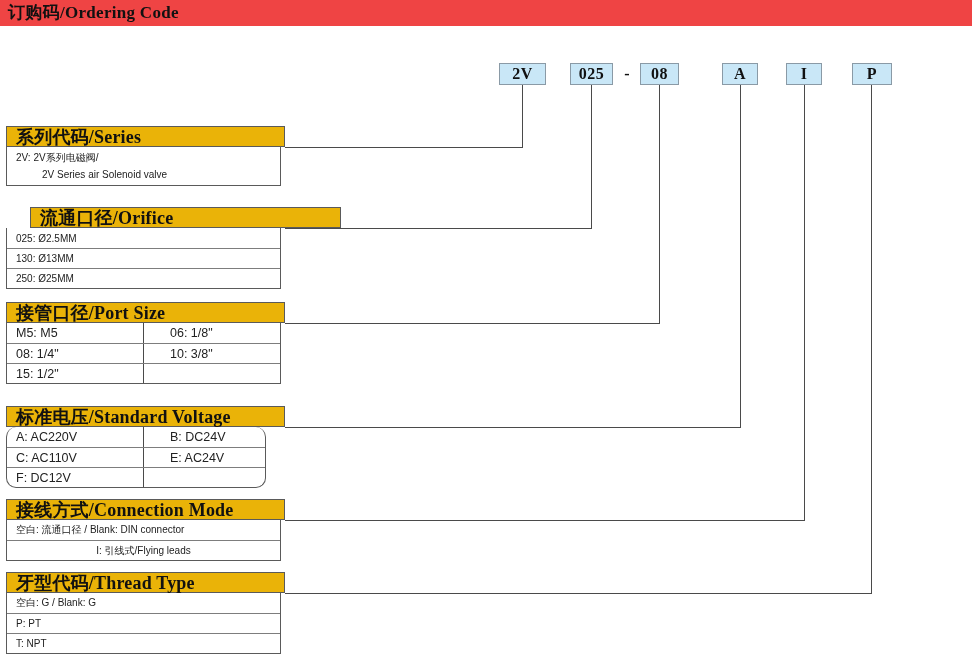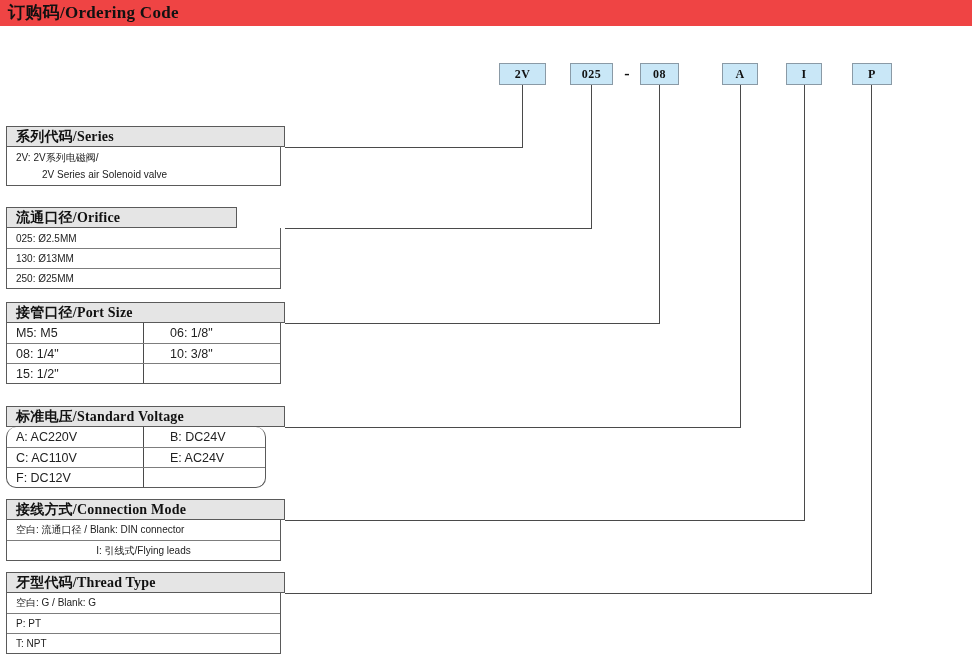--- a/index.html
+++ b/index.html
@@ -23,43 +23,43 @@
     white-space:nowrap;
   }
   
   .code-box{
     position:absolute;
     height:22px;
     background:#c9e7f7;
     border:1px solid #8a9aa6;
     box-sizing:border-box;
     font-family:"Liberation Serif",serif;
-    font-weight:bold;font-size:12px;color:#111;
+    font-weight:bold;font-size:16px;color:#111;
     display:flex;align-items:center;justify-content:center;
     letter-spacing:.5px;
   }
   .dash{
     position:absolute;
     font-family:"Liberation Serif",serif;
     font-weight:bold;font-size:16px;color:#111;
     display:flex;align-items:center;justify-content:center;
     height:22px;
   }
   
   .lead-v{position:absolute;width:1px;background:#4a4a4a;}
   .lead-h{position:absolute;height:1px;background:#4a4a4a;}
   
   .section{position:absolute;left:6px;}
   .sec-head{
-    background:#e5e5e5;
+    background:#eab308;
     border:1px solid #5a5a5a;
     box-sizing:border-box;
     height:21px;
     font-family:"Liberation Serif",serif;
-    font-weight:bold;font-size:14px;color:#111;
+    font-weight:bold;font-size:18px;color:#111;
     display:flex;align-items:center;
     padding-left:9px;
     letter-spacing:.2px;
   }
   .sec-body{
     border:1px solid #5a5a5a;
     border-top:none;
     box-sizing:border-box;
     background:#fff;
   }
@@ -130,21 +130,21 @@
   <div class="sec-head" style="width:279px;">系列代码/Series</div>
   <div class="sec-body" style="width:275px;">
     <div class="row row-tall">
       <div>2V: 2V系列电磁阀/</div>
       <div class="l2">2V Series air Solenoid valve</div>
     </div>
   </div>
 </div>
 
 <div class="section" style="top:207px;">
-  <div class="sec-head" style="width:231px;">流通口径/Orifice</div>
+  <div class="sec-head" style="width:311px;margin-left:24px;">流通口径/Orifice</div>
   <div class="sec-body" style="width:275px;">
     <div class="row">025: Ø2.5MM</div>
     <div class="row">130: Ø13MM</div>
     <div class="row">250: Ø25MM</div>
   </div>
 </div>
 
 <div class="section" style="top:302px;">
   <div class="sec-head" style="width:279px;">接管口径/Port Size</div>
   <div class="sec-body" style="width:275px;">

